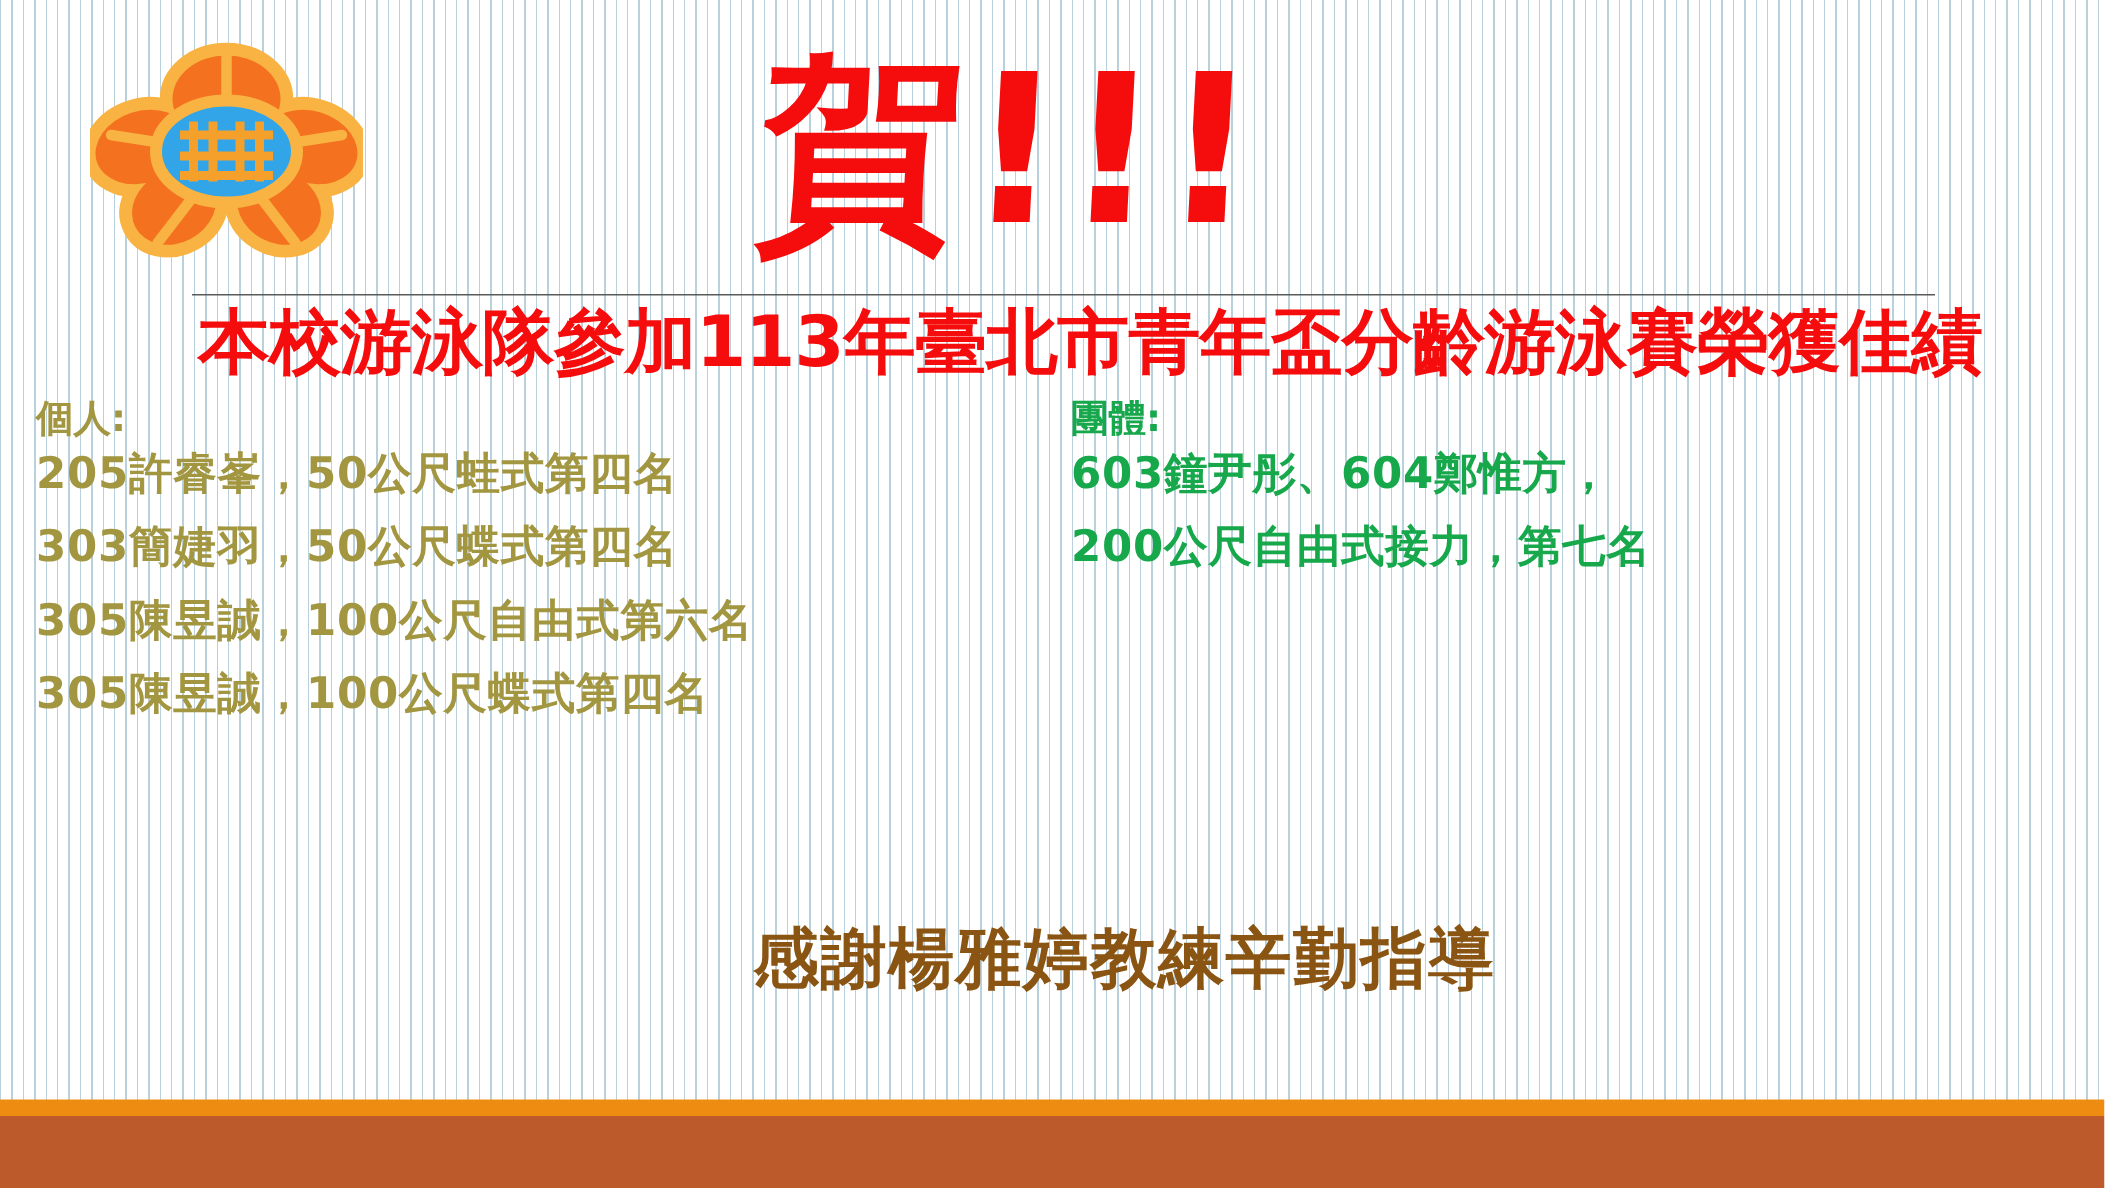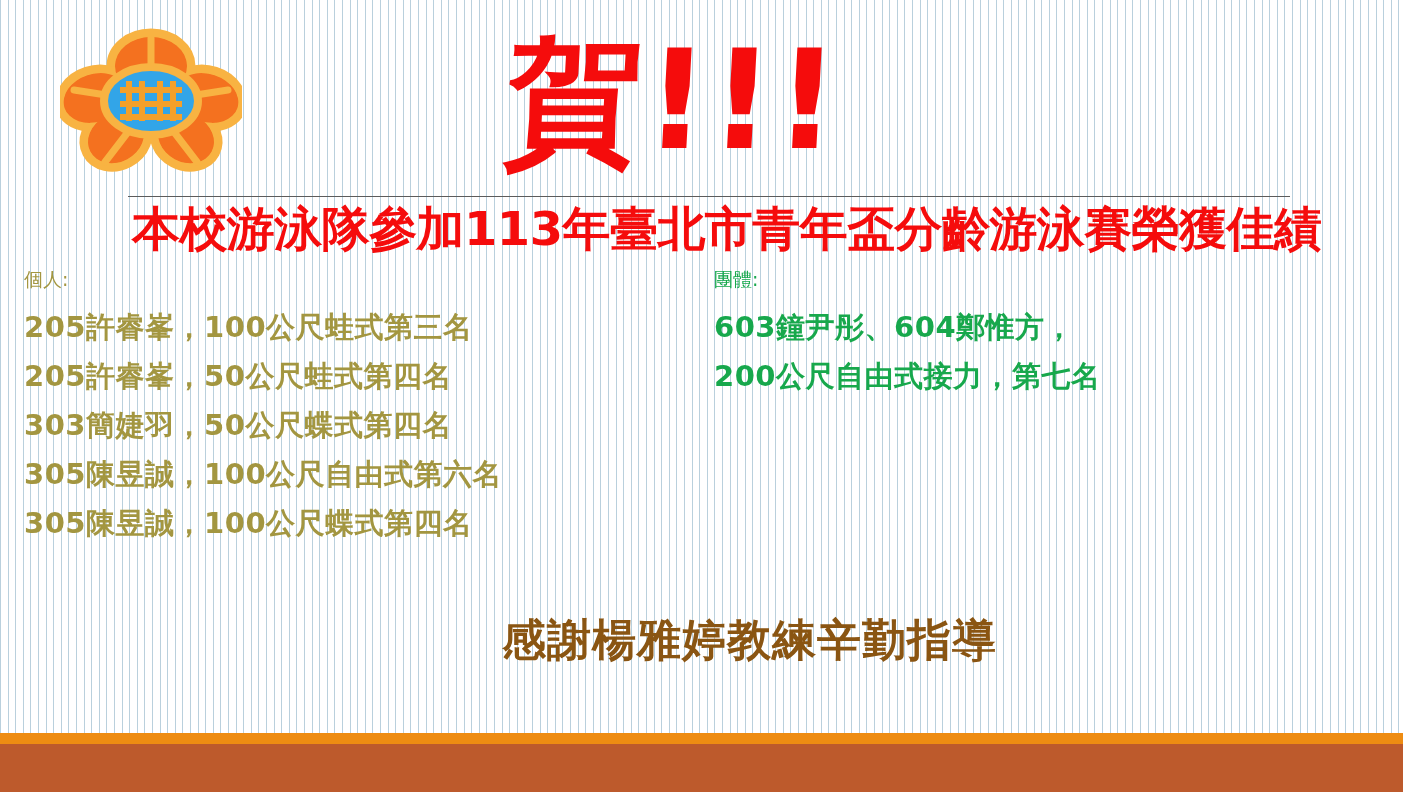--- a/index.html
+++ b/index.html
@@ -93,24 +93,24 @@
     height: 340px;
   }
   .result-col {
     position: absolute;
     top: 0;
   }
   #col-individual { left: 24px; width: 660px; }
   #col-team       { left: 714px; width: 724px; }
 
   .col-heading {
-    font-size: 19px;
+    font-size: 25px;
     line-height: 34px;
-    font-weight: 400;
-    margin-bottom: 14px;
+    font-weight: 700;
+    margin-bottom: 2px;
     white-space: nowrap;
   }
   .result-line {
     font-size: 29px;
     line-height: 34px;
     font-weight: 700;
     margin-bottom: 15px;
     white-space: nowrap;
     letter-spacing: 0.5px;
   }
@@ -200,21 +200,20 @@
 
   <div id="hero-title">賀!!!</div>
 
   <div id="headline-rule"></div>
   <div id="headline">本校游泳隊參加113年臺北市青年盃分齡游泳賽榮獲佳績</div>
 
   <div id="columns">
 
     <div id="col-individual" class="result-col">
       <div class="col-heading">個人:</div>
-      <div class="result-line">205許睿峯，100公尺蛙式第三名</div>
       <div class="result-line">205許睿峯，50公尺蛙式第四名</div>
       <div class="result-line">303簡婕羽，50公尺蝶式第四名</div>
       <div class="result-line">305陳昱誠，100公尺自由式第六名</div>
       <div class="result-line">305陳昱誠，100公尺蝶式第四名</div>
     </div>
 
     <div id="col-team" class="result-col">
       <div class="col-heading">團體:</div>
       <div class="result-line">603鐘尹彤、604鄭惟方，</div>
       <div class="result-line">200公尺自由式接力，第七名</div>

